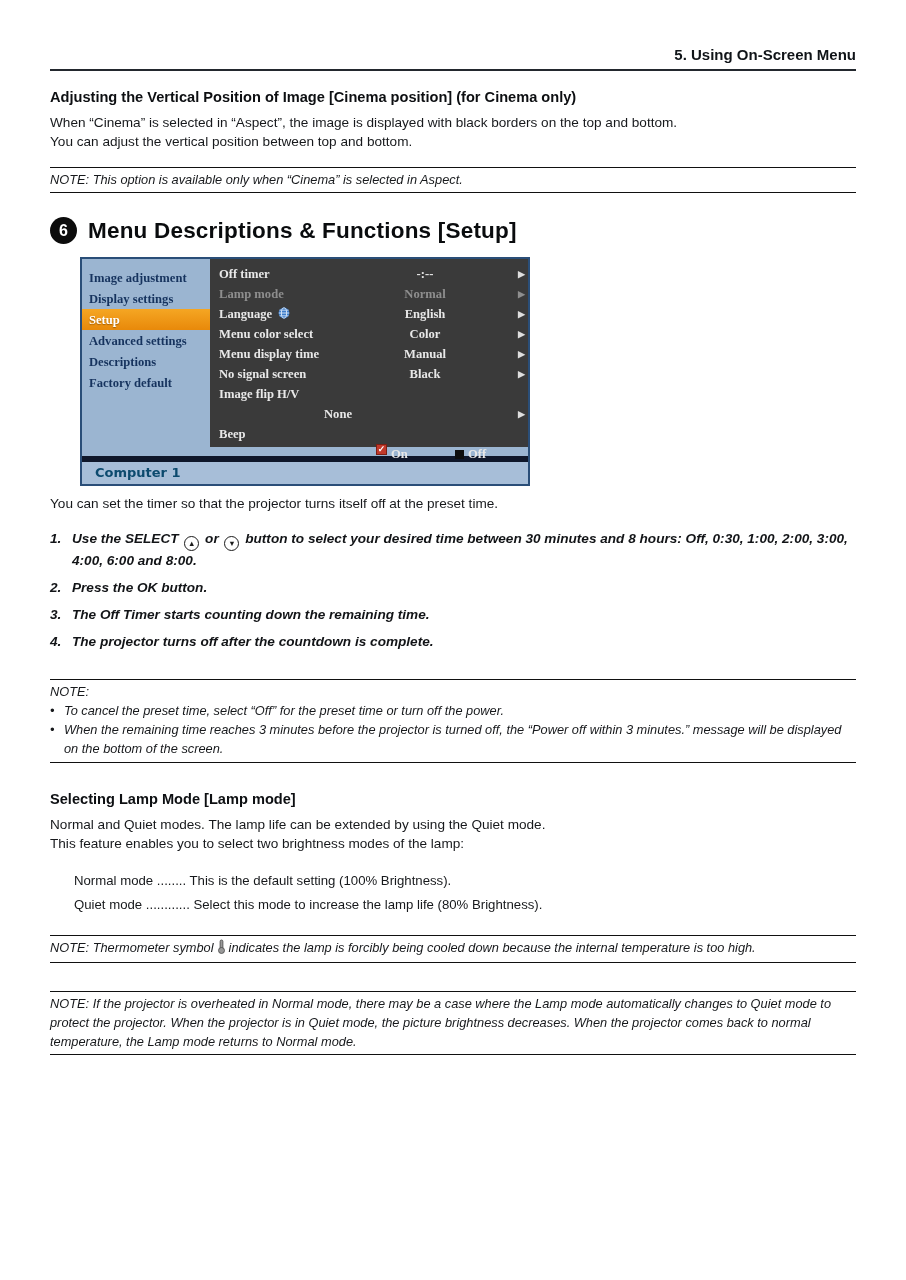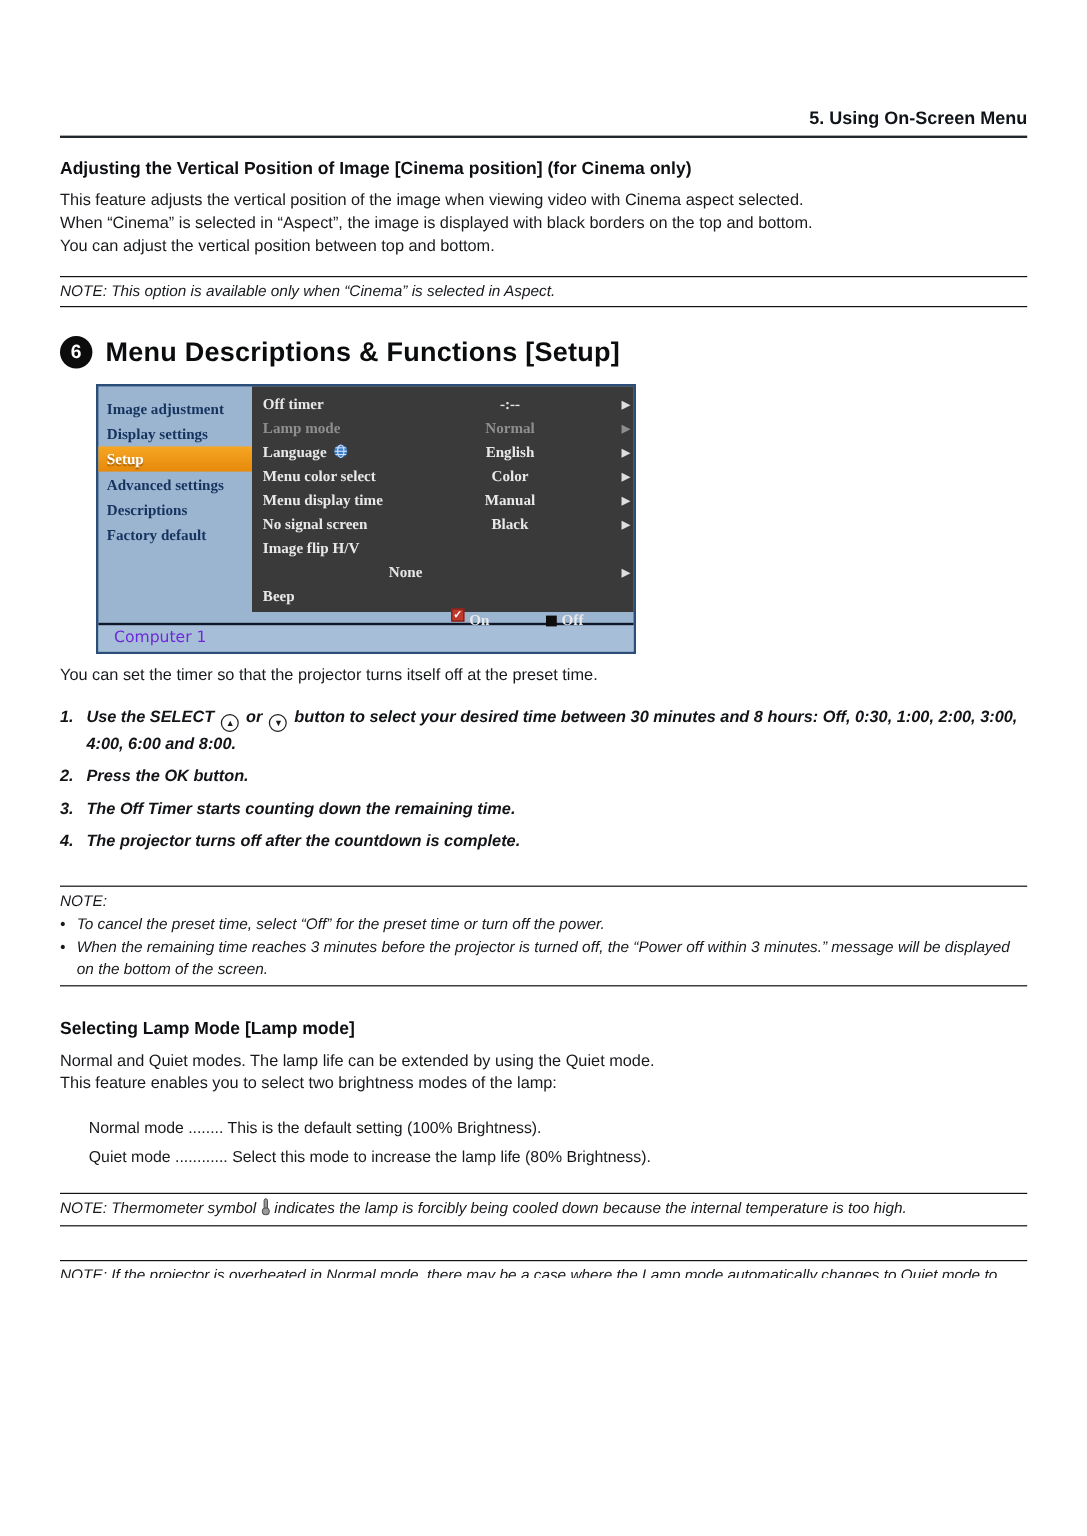--- a/index.html
+++ b/index.html
@@ -1,19 +1,19 @@
 <!DOCTYPE html>
 <html><head>
 <meta charset="utf-8">
 <style>
   * { margin:0; padding:0; box-sizing:border-box; }
   html,body { background:#ffffff; }
   body { font-family:"Liberation Sans","DejaVu Sans",sans-serif; color:#1a1a1a; }
   .page { position:relative; width:906px; height:1065px; background:#fff; overflow:hidden;
-          padding:90px 50px 0 50px; }
+          padding:46px 50px 0 50px; }
 
   
   .doc-header { text-align:right; font-weight:bold; font-size:15px; color:#101418;
                 border-bottom:2px solid #23282e; padding-bottom:6px; }
 
   
   .sec-heading { margin-top:18px; font-weight:bold; font-size:14.6px; color:#0d0f12; }
 
   .body-text { margin-top:8px; font-size:13.6px; line-height:19px; color:#17191c; }
 
@@ -46,22 +46,22 @@
   .osd-row .val-none { position:absolute; left:114px; width:120px; text-align:left; }
   .osd-row .arrow { position:absolute; right:3px; top:0; font-size:9px; color:#dedede; }
   .osd-row.disabled, .osd-row.disabled .arrow { color:#8e8e8e; }
   .globe { display:inline-block; vertical-align:-1px; margin-left:6px; }
   .beep-on { position:absolute; left:166px; display:flex; gap:4px; }
   .beep-off { position:absolute; left:245px; display:flex; align-items:center; gap:4px; }
   .chk { width:11px; height:11px; background:#c0392b; border:1px solid #7c1f14; display:inline-flex;
          align-items:center; justify-content:center; color:#fff; font-size:9px; line-height:1; }
   .chk::before { content:"✓"; }
   .sq { width:9px; height:9px; background:#0e0e0e; display:inline-block; }
-  .osd-status { border-top:2px solid #0f172a; background:#a7bed8; padding:3px 0 4px 13px;
-                font-size:13px; font-weight:normal; color:#6d28d9; }
+  .osd-status { border-top:6px solid #0f172a; background:#a7bed8; padding:3px 0 4px 13px;
+                font-size:13px; font-weight:bold; color:#0c4a6e; }
 
   
   .sub-heading { margin-top:34px; font-weight:bold; font-size:14.6px; color:#0d0f12; }
   .intro { margin-top:10px; font-size:13.6px; color:#17191c; }
   .steps { margin-top:18px; }
   .step { display:flex; font-weight:bold; font-style:italic; font-size:13.6px; line-height:19px;
           color:#121417; margin-top:8px; }
   .step .n { width:22px; flex:0 0 22px; }
   .step .s { flex:1; }
   .sel-circle { display:inline-flex; width:15px; height:15px; border:1.5px solid #1b1b1b; border-radius:50%;
@@ -87,21 +87,20 @@
 </style>
 </head>
 <body>
 
 <div class="page">
 
   <div class="doc-header">5. Using On-Screen Menu</div>
 
   <div class="sec-heading">Adjusting the Vertical Position of Image [Cinema position] (for Cinema only)</div>
   <div class="body-text">
-    <div>This feature adjusts the vertical position of the image when viewing video with Cinema aspect selected.</div>
     <div>When “Cinema” is selected in “Aspect”, the image is displayed with black borders on the top and bottom.</div>
     <div>You can adjust the vertical position between top and bottom.</div>
   </div>
 
   <div class="note-strip">NOTE: This option is available only when “Cinema” is selected in Aspect.</div>
 
   <div class="big-heading">
     <span class="num-badge">6</span>
     <span class="bh-text">Menu Descriptions &amp; Functions [Setup]</span>
   </div>

